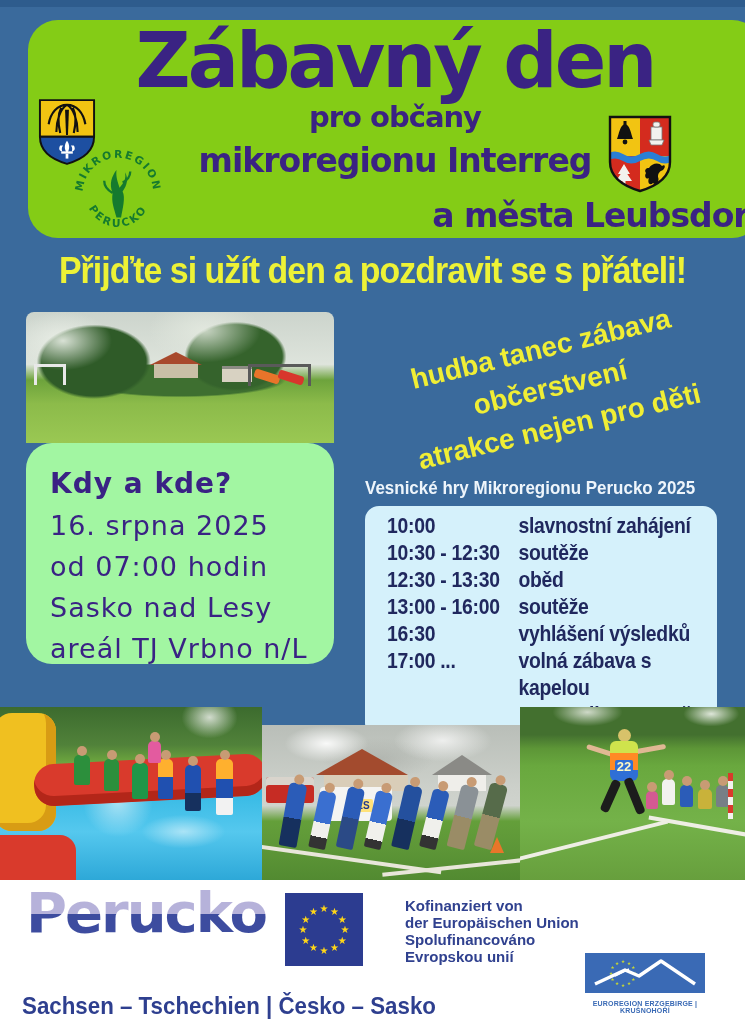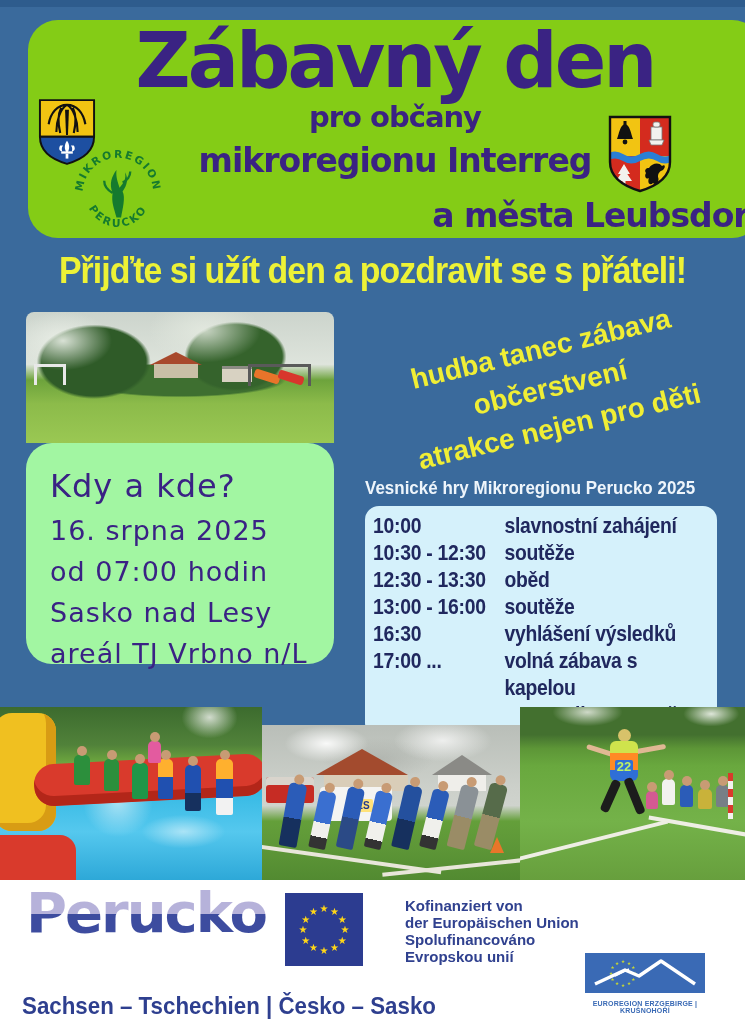--- a/index.html
+++ b/index.html
@@ -46,28 +46,28 @@
 
   
   .highlights{position:absolute;left:362px;top:328px;width:376px;text-align:center;
               transform:rotate(-13.5deg);font-family:"Liberation Sans",sans-serif;
               font-weight:700;font-size:28px;line-height:1.42;color:#f0ee35;letter-spacing:0;}
 
   
   .when-box{position:absolute;left:26px;top:443px;width:308px;height:221px;
             background:#a2f6a2;border-radius:26px;color:#3a2284;
             padding:24px 0 0 24px;box-sizing:border-box;}
-  .when-heading{font-size:32px;font-weight:normal;letter-spacing:1px;}
+  .when-heading{font-size:28px;font-weight:bold;letter-spacing:1px;}
   .when-line{font-size:27px;font-weight:normal;letter-spacing:1px;margin-top:10px;}
 
   
   .schedule{position:absolute;left:365px;top:478px;width:352px;}
   .schedule-heading{font-family:"Liberation Sans",sans-serif;font-weight:600;font-size:17.5px;
                     color:#eef5fb;transform:scaleX(0.97);transform-origin:left;white-space:nowrap;}
-  .schedule-box{margin-top:7px;background:#d5f1fb;border-radius:14px;padding:7px 8px 8px 8px;}
+  .schedule-box{margin-top:7px;background:#d5f1fb;border-radius:14px;padding:7px 8px 8px 22px;}
   .schedule-rows{width:376px;transform:scaleX(0.90);transform-origin:left top;
                  font-family:"Liberation Sans",sans-serif;font-weight:700;font-size:21.5px;
                  color:#20285e;letter-spacing:-0.3px;}
   .srow{display:flex;line-height:27px;}
   .stime{width:146px;flex:none;}
   .sact{flex:1;}
   .scont{line-height:27px;text-align:right;padding-right:26px;}
 
   
   .photo-strip{position:absolute;left:0;top:707px;width:745px;height:173px;display:flex;}
@@ -120,21 +120,21 @@
   .pr-pole{position:absolute;left:208px;top:66px;width:5px;height:46px;
            background:repeating-linear-gradient(180deg,#d83a2c 0 8px,#f2f2ee 8px 16px);}
   .jumper{position:absolute;left:84px;top:28px;width:40px;height:100px;}
   .j-hair{position:absolute;left:14px;top:-6px;width:13px;height:13px;border-radius:50%;background:#d8c26a;}
   .j-arm-l{position:absolute;left:-18px;top:14px;width:34px;height:5px;background:#e0b894;transform:rotate(18deg);border-radius:3px;}
   .j-arm-r{position:absolute;left:26px;top:12px;width:36px;height:5px;background:#e0b894;transform:rotate(-10deg);border-radius:3px;}
   .j-bib{position:absolute;left:6px;top:6px;width:28px;height:40px;border-radius:6px;
          background:linear-gradient(180deg,#cfe34c 0 30%,#ff8a25 30% 72%,#2f6fd6 72% 100%);
          text-align:center;font-family:"Liberation Sans",sans-serif;font-weight:700;
          font-size:13px;color:#e85d10;line-height:52px;}
-  .j-bib span{display:inline-block;background:#2f6fd6;color:#bef264;padding:0 2px;border-radius:2px;line-height:14px;}
+  .j-bib span{display:inline-block;background:#2f6fd6;color:#fef9c3;padding:0 2px;border-radius:2px;line-height:14px;}
   .j-leg-l{position:absolute;left:2px;top:44px;width:9px;height:34px;background:#1c1c1c;transform:rotate(24deg);border-radius:4px;}
   .j-leg-r{position:absolute;left:26px;top:42px;width:9px;height:38px;background:#1c1c1c;transform:rotate(-22deg);border-radius:4px;}
 
   
   .footer{position:absolute;left:0;top:880px;width:745px;height:144px;background:#ffffff;}
   .interreg{position:absolute;left:26px;top:0px;font-size:56px;font-weight:bold;letter-spacing:-2px;
             background:linear-gradient(180deg,#b6b2da 0 52%,#3d4c9f 52% 100%);
             -webkit-background-clip:text;background-clip:text;color:transparent;}
   .eu-flag{position:absolute;left:285px;top:13px;}
   .funding{position:absolute;left:405px;top:17px;font-family:"Liberation Sans",sans-serif;

